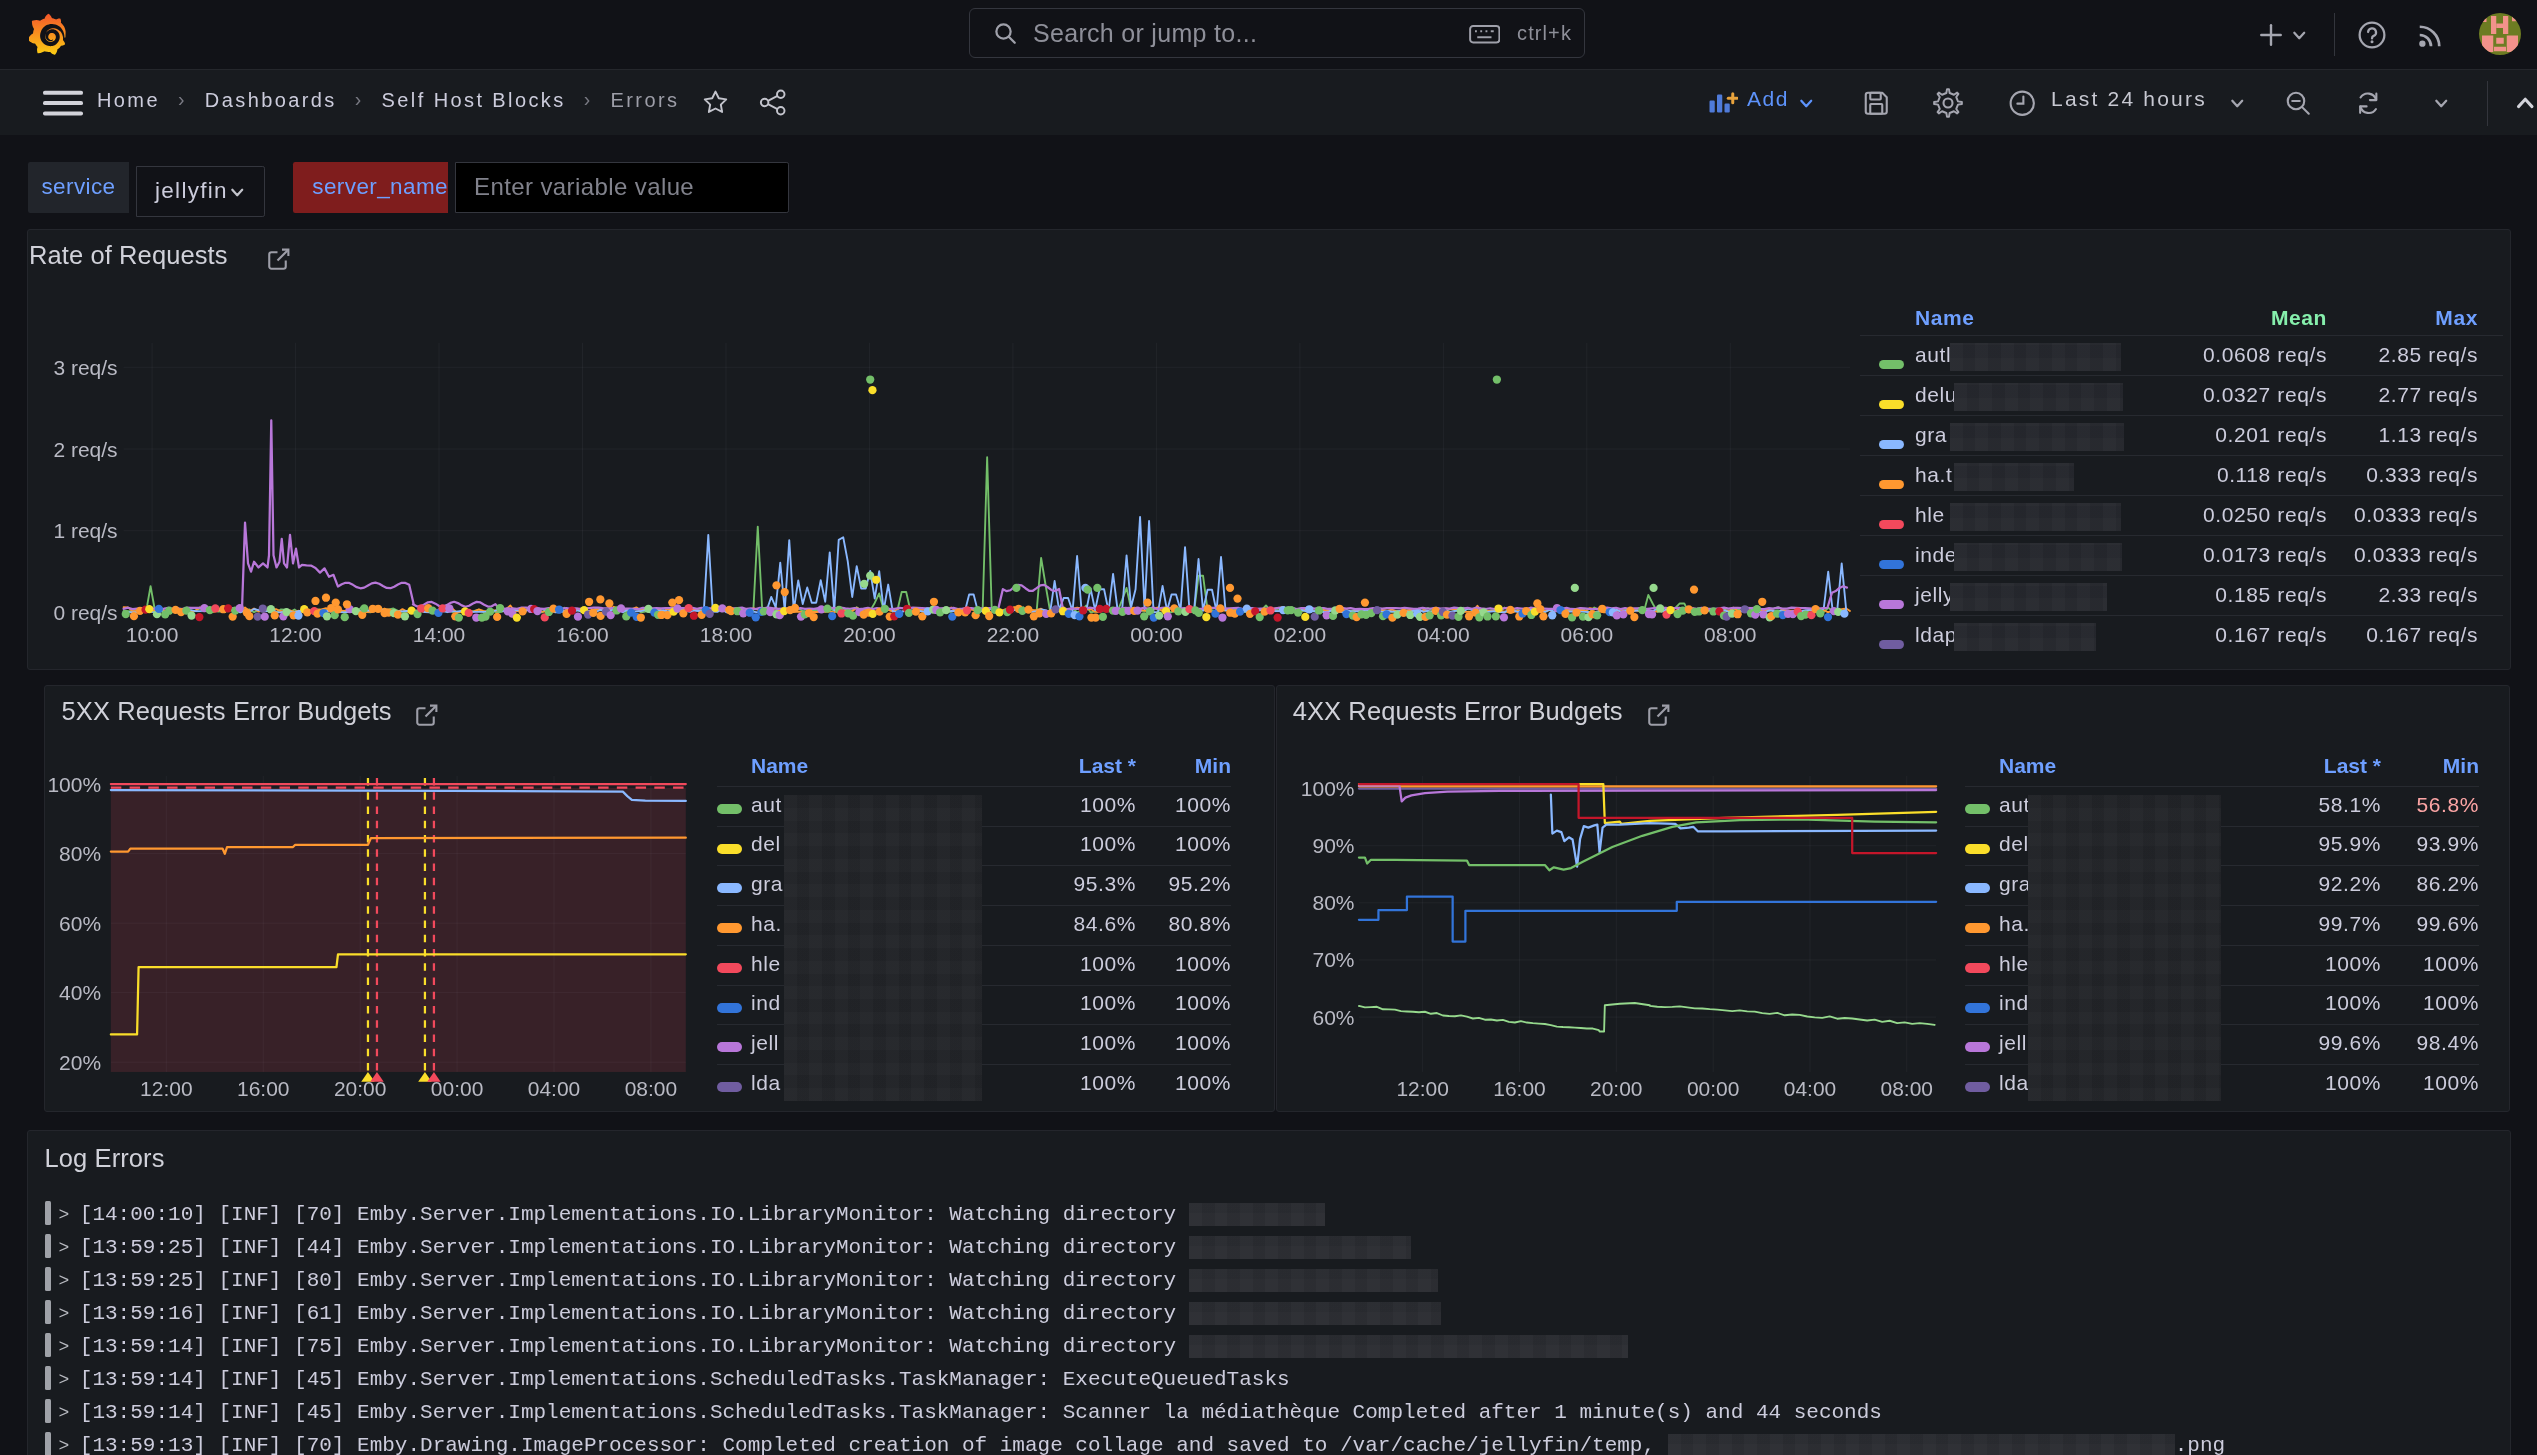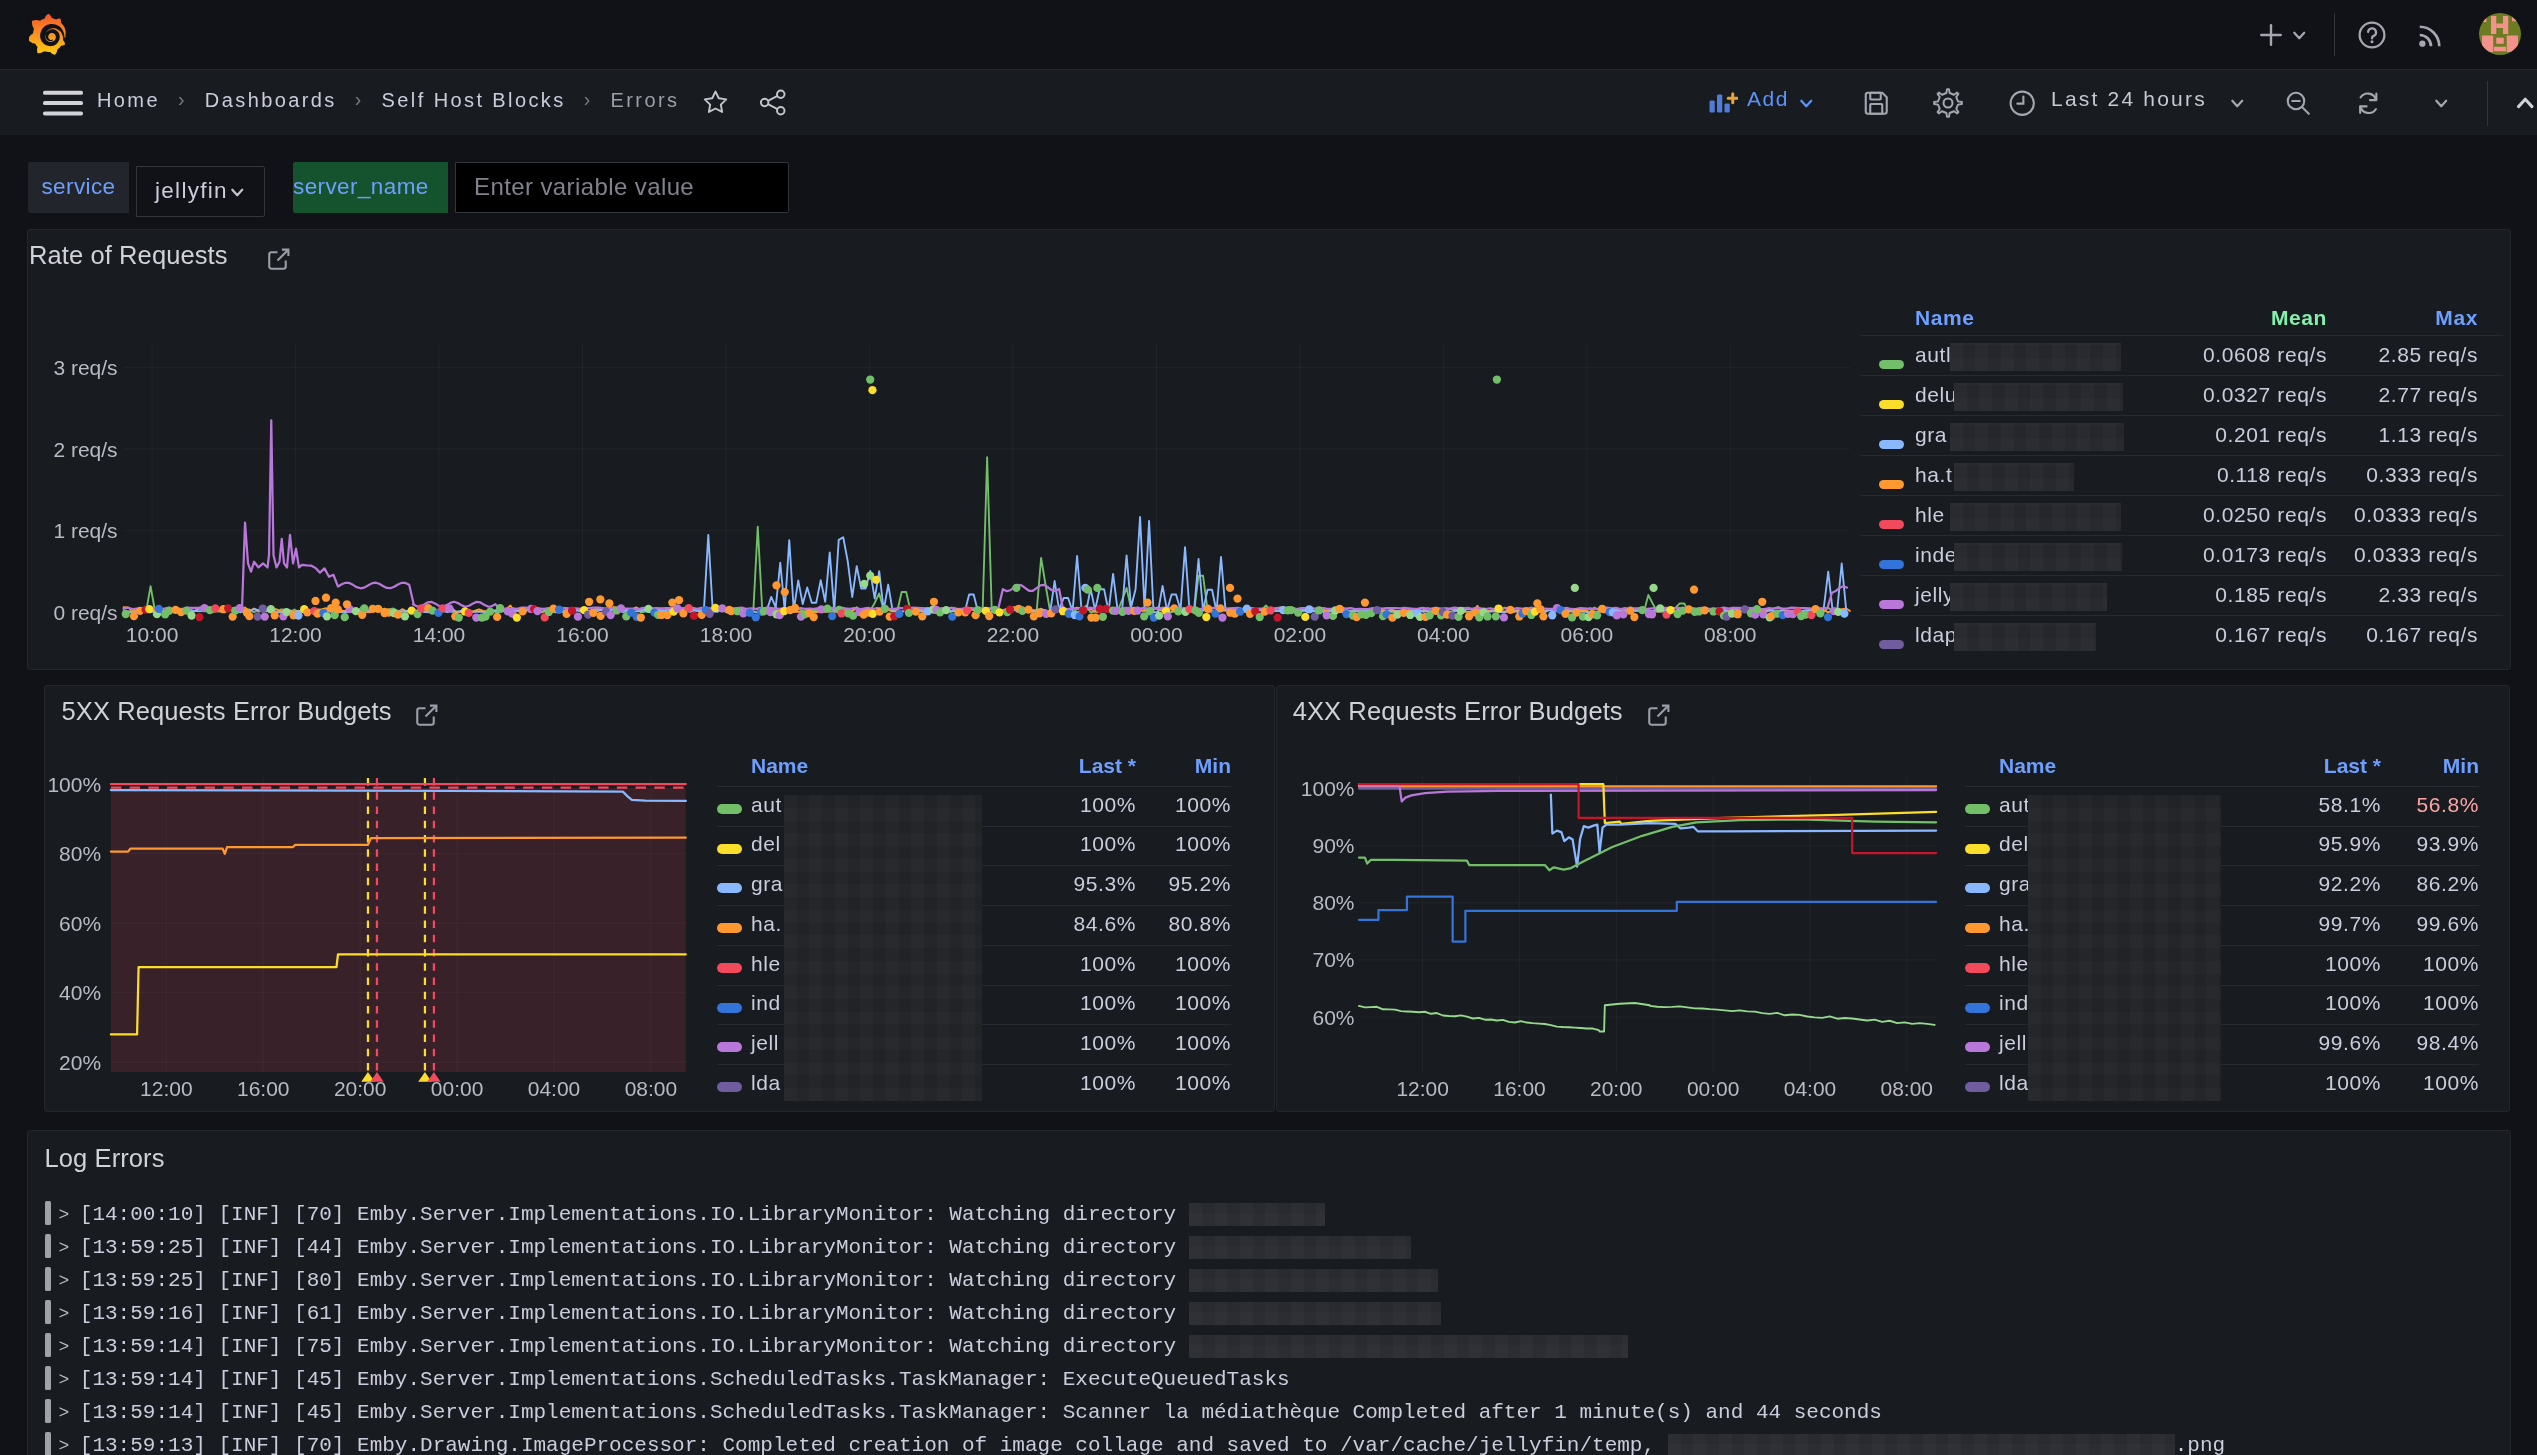--- a/index.html
+++ b/index.html
@@ -9,20 +9,36 @@
 <div style="position:absolute;left:0;top:0;width:2538px;height:70px;background:#111217;border-bottom:0.7px solid #25272c">
   <div style="position:absolute;left:29px;top:12.7px"><svg width="37" height="42" viewBox="0 0 60 66">
 <defs>
           <linearGradient id="gl" x1="0" y1="0" x2="0" y2="1">
 <stop offset="0" stop-color="#F4562A"></stop>
             <stop offset="1" stop-color="#FCCE13"></stop>
           </linearGradient>
         </defs>
 <path fill="url(#gl)" d="M59.4 29.3c-.1-1.1-.3-2.4-.7-3.8-.4-1.4-1-2.9-1.8-4.5-.9-1.6-2-3.2-3.4-4.7-.5-.6-1.1-1.2-1.8-1.7.9-3.7-1.1-6.9-1.1-6.9-3.6-.2-5.8 1.1-6.7 1.7-.1-.1-.3-.1-.4-.2-.6-.2-1.2-.5-1.9-.7-.6-.2-1.3-.4-1.9-.5-.7-.2-1.3-.3-2-.4-.1 0-.2 0-.4-.1C35.8 2.5 31.4.2 31.4.2c-5 3.2-6 7.7-6 7.7s0 .1-.1.3c-.3.1-.5.2-.8.2-.4.1-.7.2-1.1.4-.4.1-.7.3-1.1.4-.7.3-1.5.7-2.2 1.1-.7.4-1.4.8-2 1.2-.1 0-.2-.1-.2-.1-6.9-2.6-13.1.5-13.1.5-.6 7.4 2.8 12 3.4 12.9-.2.5-.3 1-.5 1.4-.5 1.7-.9 3.4-1.1 5.2 0 .3-.1.5-.1.8C.2 35.4-1.7 42 -1.7 42c5.3 6.1 11.5 6.5 11.5 6.5 .8 1.4 1.7 2.7 2.7 4 .4.5.9 1 1.3 1.5-1.9 5.5.3 10.1.3 10.1 5.9.2 9.8-2.6 10.6-3.2.6.2 1.2.4 1.8.5 1.8.5 3.7.7 5.5.8h2.5c2.8 4 7.7 4.5 7.7 4.5 3.5-3.7 3.7-7.3 3.7-8.1v-.3c.7-.5 1.4-1.1 2.1-1.7 1.4-1.3 2.6-2.7 3.6-4.3.1-.1.2-.3.3-.4 3.9.2 6.7-2.4 6.7-2.4-.7-4.1-3-6.1-3.5-6.5 0 0-.1-.1-.1-.1v-.1c0-.2.1-.5.1-.7.1-.4.1-.9.1-1.3v-1.6c0-.1 0-.2 0-.3l-.1-.4-.1-.7c0-.2-.1-.5-.1-.7-.1-.3-.1-.6-.2-.9l-.3-.9-.3-.9c-.4-1.2-1-2.3-1.6-3.3-.7-1-1.4-2-2.3-2.8-.8-.8-1.8-1.6-2.8-2.2-1-.6-2-1.1-3.1-1.5-1.1-.4-2.2-.6-3.3-.8-.5-.1-1.1-.1-1.6-.1h-.8c-.3 0-.6 0-.8.1-1.1.1-2.2.4-3.2.8-1 .4-2 .9-2.8 1.5-.9.6-1.6 1.3-2.3 2.1-.7.8-1.2 1.6-1.7 2.5-.4.9-.8 1.8-1 2.7-.2.9-.3 1.9-.2 2.8 0 .2 0 .5.1.7 0 .2.1.5.1.7.1.5.2.9.4 1.4.3.9.8 1.7 1.3 2.4.5.7 1.2 1.3 1.9 1.8.7.5 1.4.9 2.2 1.1.8.3 1.5.4 2.3.4h.6c.1 0 .2 0 .3 0 .1 0 .2 0 .3-.1.2 0 .4-.1.6-.1.1 0 .2-.1.4-.1.2-.1.5-.2.7-.3.2-.1.4-.2.6-.4.2-.1.4-.3.5-.4.3-.3.4-.7.2-1-.2-.3-.6-.4-.9-.2 0 0-.1 0-.1.1-.1.1-.3.1-.4.2-.2.1-.3.1-.5.2-.2 0-.4.1-.5.1h-.8c-.1 0-.2 0-.2 0-.5-.1-1.1-.2-1.6-.4-.5-.2-1-.6-1.4-1-.4-.4-.8-.9-1-1.4-.3-.5-.4-1.1-.5-1.7 0-.3-.1-.6 0-.9v-.5c0 .1 0 0 0 0 0-.2.1-.3.1-.5.2-1.2.8-2.4 1.7-3.3 .2-.2.5-.5.7-.7.3-.2.5-.4.8-.5.3-.2.6-.3.9-.4.3-.1.7-.2 1-.2.2 0 .3 0 .5 0h.5c.4 0 .7.1 1.1.2.7.2 1.4.5 2.1.9 1.3.9 2.3 2.2 2.7 3.7.2.8.3 1.6.2 2.4v.6c0 .2-.1.4-.1.6-.1.2-.1.4-.2.6-.1.2-.1.4-.2.6-.2.4-.4.8-.6 1.2-.5.8-1.1 1.5-1.8 2.1-1.4 1.2-3.3 1.9-5.1 1.9-.9 0-1.8-.1-2.7-.4-.9-.3-1.7-.7-2.5-1.2-1.5-1-2.7-2.5-3.4-4.2-.3-.8-.6-1.7-.7-2.6-.1-.9-.1-1.8.1-2.7l.3-1.3c.1-.4.3-.9.5-1.3.4-.8.8-1.6 1.4-2.4 1.1-1.4 2.5-2.6 4.1-3.4.8-.4 1.7-.7 2.5-.9.9-.2 1.8-.3 2.7-.3h.7c.2 0 .5 0 .7.1.5.1.9.1 1.4.3.9.2 1.8.6 2.6 1 1.6.9 3.1 2.1 4.2 3.6 .5.7 1 1.6 1.4 2.4.4.8.6 1.7.8 2.6.3 1.8.3 3.6-.1 5.4-.2.9-.4 1.7-.8 2.6-.3.8-.7 1.6-1.2 2.4-.9 1.5-2.1 2.9-3.5 4-1.4 1.1-3 1.9-4.7 2.4-.8.2-1.7.4-2.6.5-.4 0-.9.1-1.3.1h-.7c-.5 0-.9 0-1.4-.1-1.8-.2-3.6-.6-5.2-1.3-1.6-.7-3.2-1.7-4.5-2.9-2.6-2.4-4.5-5.5-5.2-8.9-.4-1.7-.5-3.5-.3-5.2 .1-.9.2-1.7.4-2.6.2-.8.5-1.7.8-2.5.6-1.6 1.4-3.2 2.4-4.6 2-2.8 4.7-5.1 7.8-6.4 .8-.3 1.6-.6 2.4-.8 .8-.2 1.6-.4 2.5-.5.4-.1.8-.1 1.3-.1.1 0 .2 0 .3 0h.4c.4 0 .9 0 1.3 0 1.8.1 3.5.4 5.1.9 1.7.5 3.2 1.2 4.6 2.1 2.9 1.7 5.3 4.1 6.9 6.7 .1.1.2.3.2.4.1.1.2.3.2.4.2.3.3.6.5.9.1.3.3.6.4.9.1.3.3.6.4.9.4 1.2.8 2.3 1 3.4.4 1.8.5 3.5.5 5 0 .4.3.7.7.7.4 0 .7-.3.8-.7 0-.4.1-.9.1-1.4z"></path>
       </svg></div>
+  <div style="position:absolute;left:969px;top:8.2px;width:616px;height:50px;background:#111217;border:1.2px solid #34363e;border-radius:6px">
+    <div style="position:absolute;left:22.5px;top:12px"><svg width="25.5" height="25.5" viewBox="0 0 34 34" style="">
+          <circle cx="14" cy="14" r="9.5" fill="none" stroke="#9fa0aa" stroke-width="3"></circle>
+          <line x1="21" y1="21" x2="29" y2="29" stroke="#9fa0aa" stroke-width="3" stroke-linecap="round"></line>
+        </svg></div>
+    <span style="position:absolute;left:63px;top:0;line-height:48px;font-size:25px;letter-spacing:0.3px;color:#8e8f99">Search or jump to...</span>
+    <div style="position:absolute;right:84px;top:13.5px"><svg width="31.5" height="22.5" viewBox="0 0 42 30" style="">
+          <rect x="1.5" y="4" width="39" height="22" rx="4" fill="none" stroke="#9fa0aa" stroke-width="2.6"></rect>
+          <line x1="8" y1="11" x2="10.5" y2="11" stroke="#9fa0aa" stroke-width="2.6"></line>
+          <line x1="15" y1="11" x2="17.5" y2="11" stroke="#9fa0aa" stroke-width="2.6"></line>
+          <line x1="22" y1="11" x2="24.5" y2="11" stroke="#9fa0aa" stroke-width="2.6"></line>
+          <line x1="29" y1="11" x2="33" y2="11" stroke="#9fa0aa" stroke-width="2.6"></line>
+          <line x1="11" y1="19" x2="30" y2="19" stroke="#9fa0aa" stroke-width="2.6"></line>
+        </svg></div>
+    <span style="position:absolute;right:12px;top:12.7px;font-size:20px;letter-spacing:1.1px;color:#8e8f99">ctrl+k</span>
+  </div>
   <div style="position:absolute;left:2259px;top:22.5px"><svg width="24" height="24" viewBox="0 0 32 32" style="">
         <line x1="16" y1="3" x2="16" y2="29" stroke="#a5a6b0" stroke-width="3.2" stroke-linecap="round"></line>
         <line x1="3" y1="16" x2="29" y2="16" stroke="#a5a6b0" stroke-width="3.2" stroke-linecap="round"></line>
       </svg></div>
   <div style="position:absolute;left:2291px;top:27px"><svg width="16.5" height="16.5" viewBox="0 0 22 22" style="">
         <polyline points="4.4,7.699999999999999 11.0,14.96 17.6,7.699999999999999" fill="none" stroke="#a5a6b0" stroke-width="3" stroke-linecap="round" stroke-linejoin="round"></polyline>
       </svg></div>
   <div style="position:absolute;left:2334px;top:12.7px;width:0.7px;height:43px;background:#33353c"></div>
   <div style="position:absolute;left:2357px;top:19.5px"><svg width="30" height="30" viewBox="0 0 40 40" style="">
         <circle cx="20" cy="20" r="16.5" fill="none" stroke="#a5a6b0" stroke-width="3"></circle>
@@ -122,21 +138,21 @@
       </svg></div>
 </div>
 
 <div style="position:absolute;left:28px;top:162px;width:101px;height:51px;background:#22252b;border-radius:2.2px 0 0 2.2px;text-align:center;line-height:49px"><span style="font-size:22.5px;letter-spacing:0.4px;color:#6e9fff;font-weight:500">service</span></div>
 <div style="position:absolute;left:136px;top:166px;width:129px;height:51px;background:#111217;border:1.2px solid #34363e;border-radius:0 2.2px 2.2px 0">
   <span style="position:absolute;left:18px;top:10.5px;font-size:22.5px;letter-spacing:1.3px;color:#ccccdc">jellyfin</span>
   <div style="position:absolute;left:92px;top:17px"><svg width="16.5" height="16.5" viewBox="0 0 22 22" style="">
         <polyline points="4.4,7.699999999999999 11.0,14.96 17.6,7.699999999999999" fill="none" stroke="#c3c4cc" stroke-width="3" stroke-linecap="round" stroke-linejoin="round"></polyline>
       </svg></div>
 </div>
-<div style="position:absolute;left:293px;top:162px;width:155px;height:51px;background:#14532d;border-radius:2.2px 0 0 2.2px;text-align:left;line-height:49px"><span style="font-size:22.5px;letter-spacing:0.4px;color:#6e9fff;font-weight:500">server_name</span></div>
+<div style="position:absolute;left:293px;top:162px;width:155px;height:51px;background:#7f1d1d;border-radius:2.2px 0 0 2.2px;text-align:right;line-height:49px"><span style="font-size:22.5px;letter-spacing:0.4px;color:#6e9fff;font-weight:500">server_name</span></div>
 <div style="position:absolute;left:455px;top:162px;width:334px;height:51px;background:#000000;border:1.2px solid #34363e;border-radius:0 2.2px 2.2px 0">
   <span style="position:absolute;left:18px;top:9.7px;font-size:24px;letter-spacing:0.4px;color:#81828c">Enter variable value</span>
 </div>
 
 <div class="panel" style="left:27px;top:229px;width:2484px;height:441px">
   <span class="ptitle" style="position:absolute;left:1px;top:11.2px">Rate of Requests</span>
   <div style="position:absolute;left:239px;top:16.5px"><svg width="24" height="24" viewBox="0 0 32 32" style="">
         <path d="M25 18 v8 a3 3 0 0 1 -3 3 h-16 a3 3 0 0 1 -3-3 v-16 a3 3 0 0 1 3-3 h8" fill="none" stroke="#9d9ea8" stroke-width="2.8"></path>
         <line x1="14" y1="18" x2="28" y2="4" stroke="#9d9ea8" stroke-width="2.8"></line>
         <polyline points="20,3.5 28.5,3.5 28.5,12" fill="none" stroke="#9d9ea8" stroke-width="2.8"></polyline>

